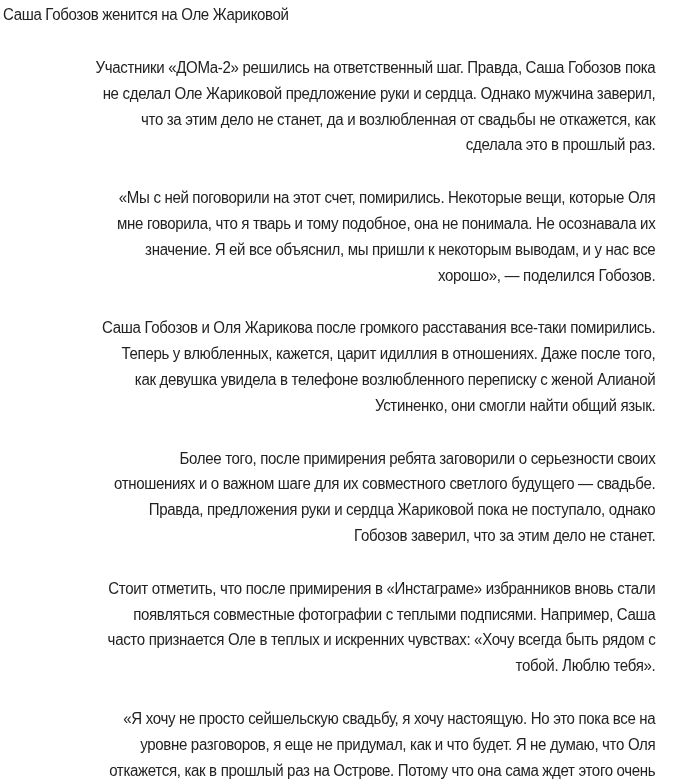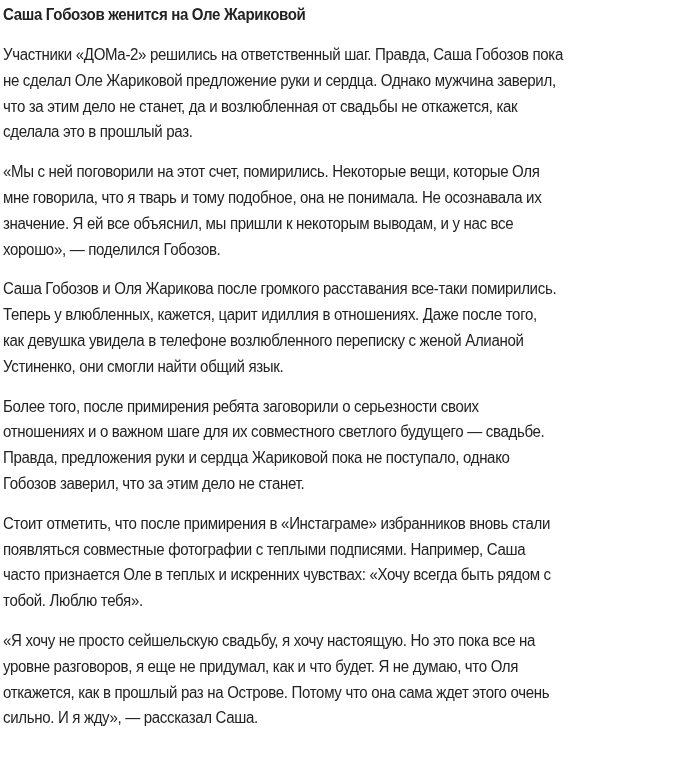--- a/index.html
+++ b/index.html
@@ -17,32 +17,33 @@
     }
     .article {
       position: absolute;
       left: 3px;
       top: 2px;
       width: 694px;
     }
     .title {
       margin: 0;
       font-size: 16px;
-      font-weight: bold;
+      font-weight: normal;
       line-height: 26px;
       height: 26px;
       white-space: nowrap;
       letter-spacing: -0.35px;
       transform-origin: left center;
     }
     .para {
-      margin: 14px 0 0 0;
+      margin: 27px 0 0 0;
       font-size: 16px;
       line-height: 25.8px;
       letter-spacing: -0.35px;
+      text-align: right;
     }
     .line {
       display: block;
       white-space: nowrap;
       transform: scaleX(0.94);
       transform-origin: left center;
     }
     .title .line { transform: scaleX(0.94); }
   </style>
 </head>

